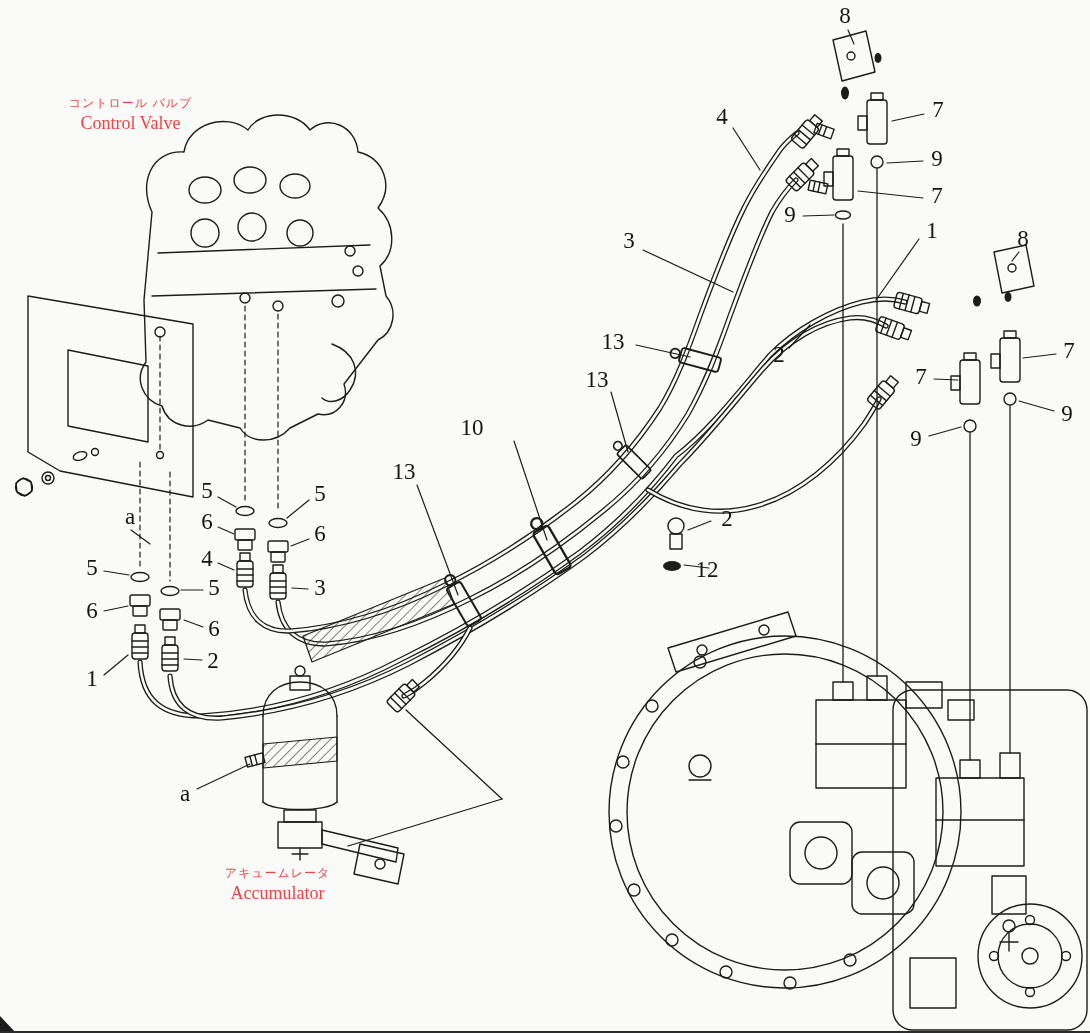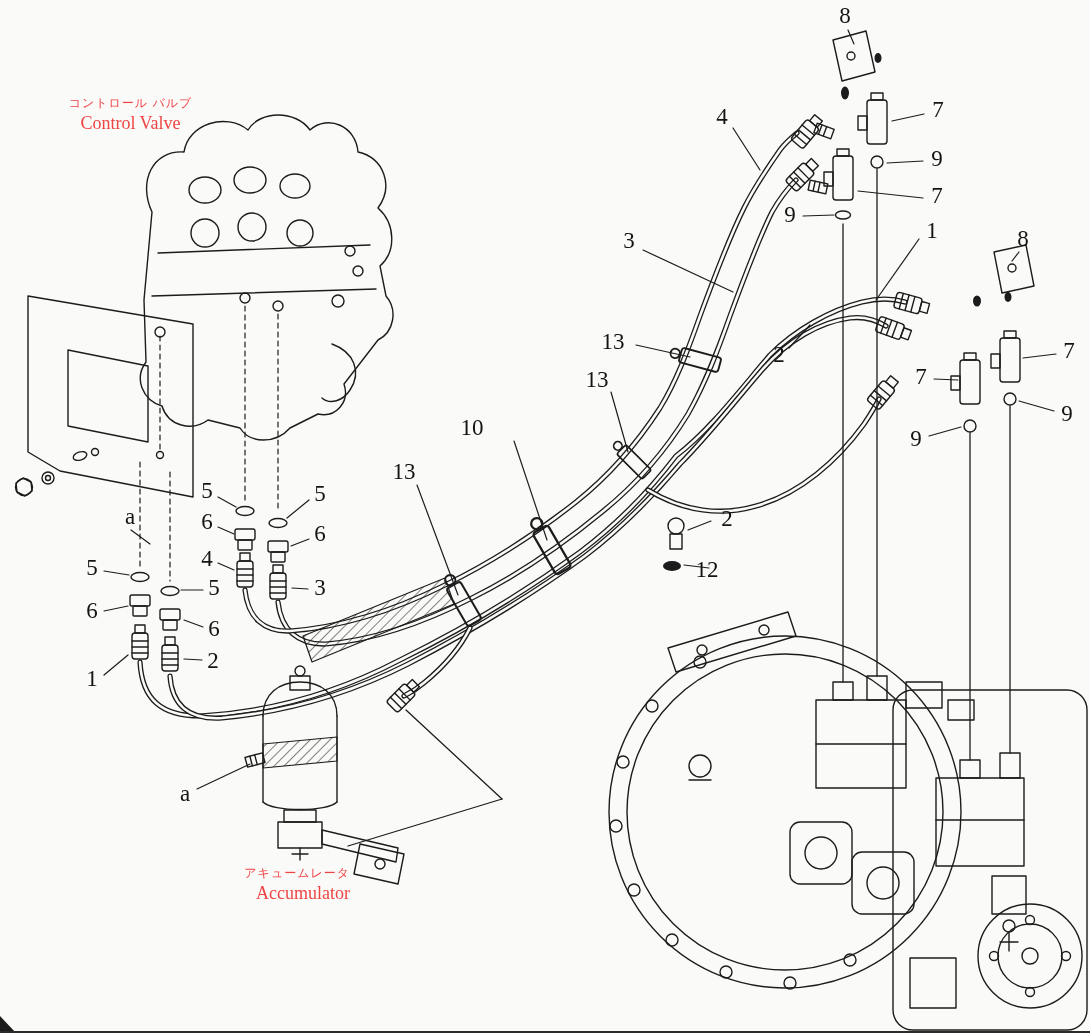--- a/index.html
+++ b/index.html
@@ -361,18 +361,18 @@
       <span class="callout" style="left: 92px; top: 679px;">1</span>
       <span class="callout" style="left: 213px; top: 661px;">2</span>
       <span class="callout" style="left: 130px; top: 517px;">a</span>
       <span class="callout" style="left: 185px; top: 794px;">a</span>
     </div>
 
   <div class="comp-label" style="left:53px; top:96px; width:155px;">
     <div class="jp">コントロール バルブ</div>
     <div class="en">Control Valve</div>
   </div>
-  <div class="comp-label" style="left:205px; top:866px; width:145px;text-align:right;">
+  <div class="comp-label" style="left:205px; top:866px; width:145px;">
     <div class="jp">アキュームレータ</div>
     <div class="en">Accumulator</div>
   </div>
 
 </div>
 
 </body></html>

